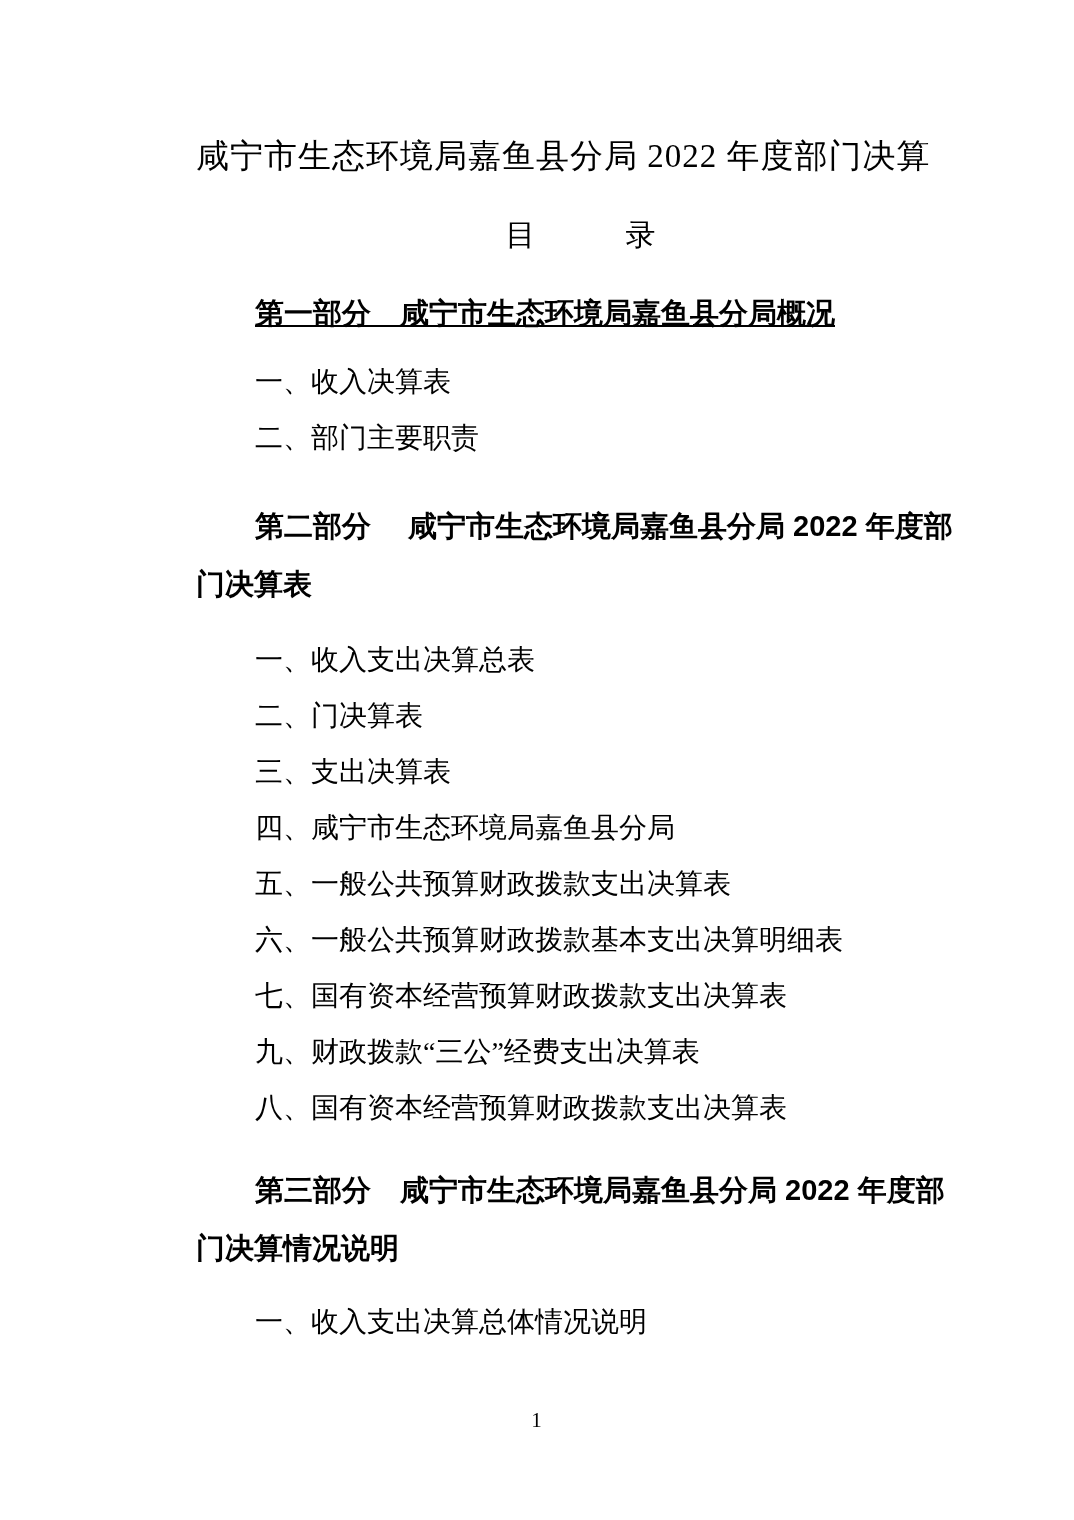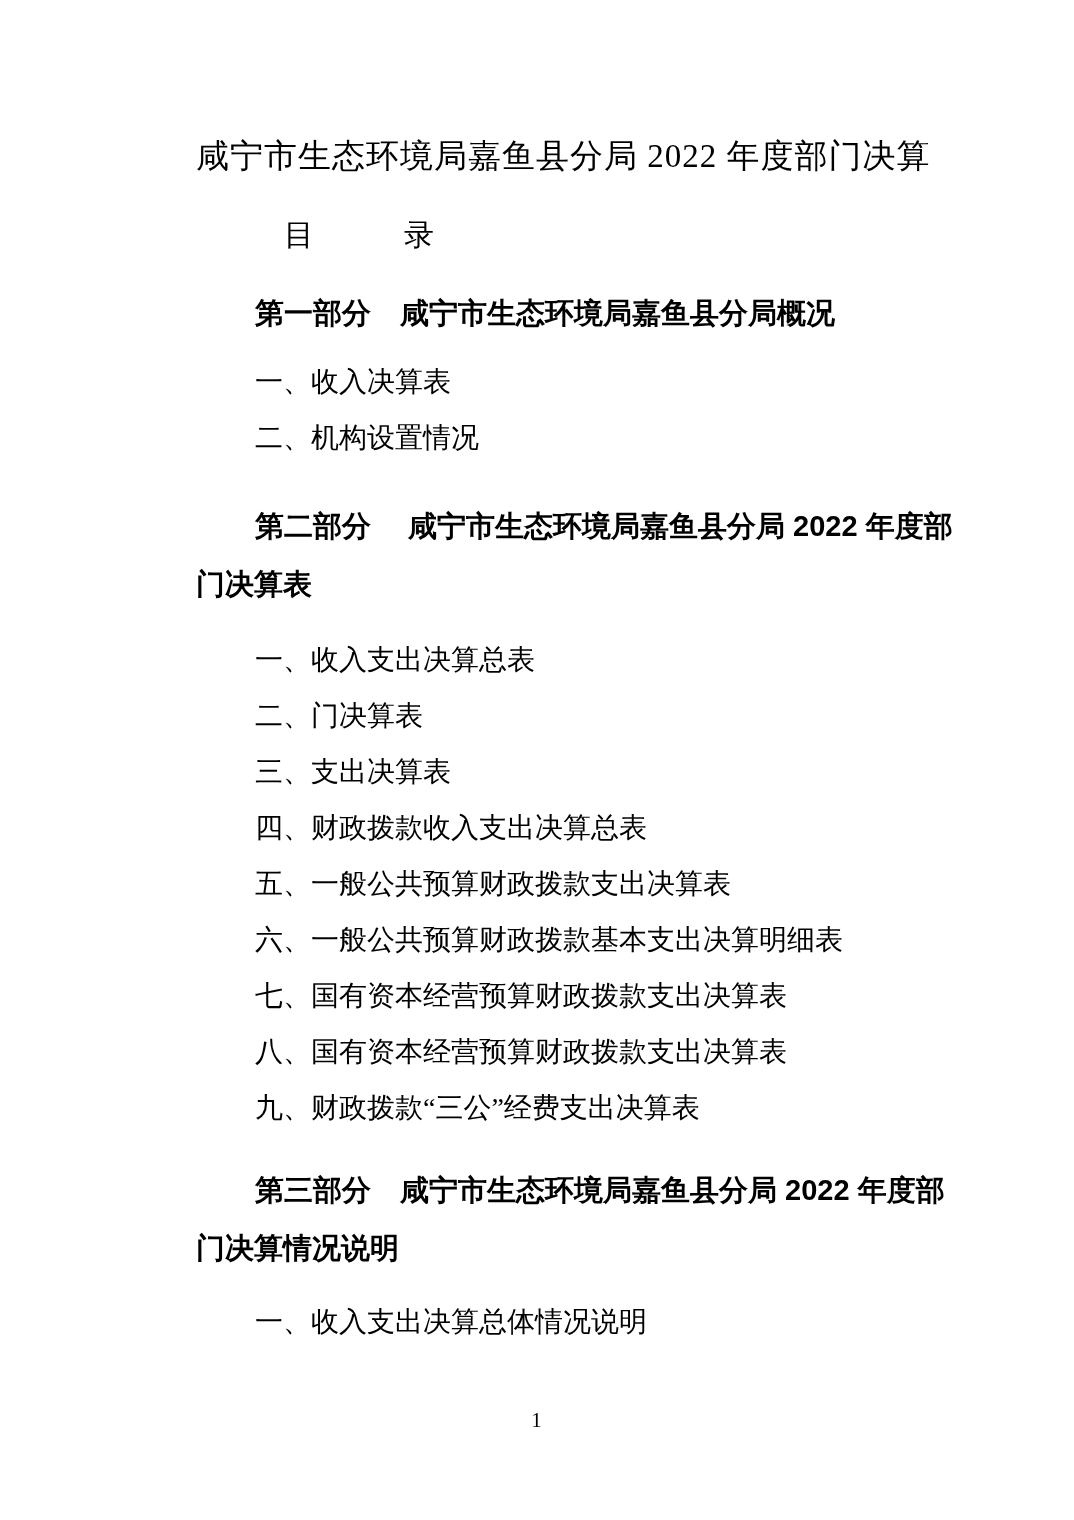--- a/index.html
+++ b/index.html
@@ -24,38 +24,39 @@
     line-height: 44px;
     font-weight: normal;
     text-align: center;
     white-space: nowrap;
     letter-spacing: 1px;
   }
   .toc-heading {
     margin-top: 37px;
     font-size: 30px;
     line-height: 40px;
+    text-align: center;
     padding-left: 88px; 
     white-space: nowrap;
   }
   .toc-section { display: block; }
   .part-heading {
     font-family: "Liberation Sans", "DejaVu Sans", sans-serif;
     font-weight: bold;
     font-size: 29px;
   }
   .heading-line {
     line-height: 58px;
     white-space: nowrap;
   }
   .heading-line.first {
     text-indent: 59px; 
   }
   .sec1 .part-heading { margin-top: 36px; }
-  .sec1 .heading-line { line-height: 44px; }
+  .sec1 .heading-line { line-height: 44px; text-decoration: underline; }
   .sec1 .toc-items   { margin-top: 19px; }
   .sec2 .part-heading { margin-top: 31px; }
   .sec2 .toc-items   { margin-top: 19px; }
   .sec3 .part-heading { margin-top: 25px; }
   .sec3 .toc-items   { margin-top: 17px; }
   .toc-item {
     font-size: 28px;
     line-height: 56px;
     text-indent: 59px;
     white-space: nowrap;
@@ -75,39 +76,39 @@
   <div class="doc-title">咸宁市生态环境局嘉鱼县分局 2022 年度部门决算</div>
 
   <div class="toc-heading">目　　　录</div>
 
   <section class="toc-section sec1">
     <div class="part-heading">
       <div class="heading-line first">第一部分　咸宁市生态环境局嘉鱼县分局概况</div>
     </div>
     <div class="toc-items">
       <div class="toc-item">一、收入决算表</div>
-      <div class="toc-item">二、机构设置情况</div>
+      <div class="toc-item">二、部门主要职责</div>
     </div>
   </section>
 
   <section class="toc-section sec2">
     <div class="part-heading">
       <div class="heading-line first">第二部分　 咸宁市生态环境局嘉鱼县分局 2022 年度部</div>
       <div class="heading-line">门决算表</div>
     </div>
     <div class="toc-items">
       <div class="toc-item">一、收入支出决算总表</div>
       <div class="toc-item">二、门决算表</div>
       <div class="toc-item">三、支出决算表</div>
-      <div class="toc-item">四、财政拨款收入支出决算总表</div>
+      <div class="toc-item">四、咸宁市生态环境局嘉鱼县分局</div>
       <div class="toc-item">五、一般公共预算财政拨款支出决算表</div>
       <div class="toc-item">六、一般公共预算财政拨款基本支出决算明细表</div>
       <div class="toc-item">七、国有资本经营预算财政拨款支出决算表</div>
+      <div class="toc-item">九、财政拨款“三公”经费支出决算表</div>
       <div class="toc-item">八、国有资本经营预算财政拨款支出决算表</div>
-      <div class="toc-item">九、财政拨款“三公”经费支出决算表</div>
     </div>
   </section>
 
   <section class="toc-section sec3">
     <div class="part-heading">
       <div class="heading-line first">第三部分　咸宁市生态环境局嘉鱼县分局 2022 年度部</div>
       <div class="heading-line">门决算情况说明</div>
     </div>
     <div class="toc-items">
       <div class="toc-item">一、收入支出决算总体情况说明</div>

